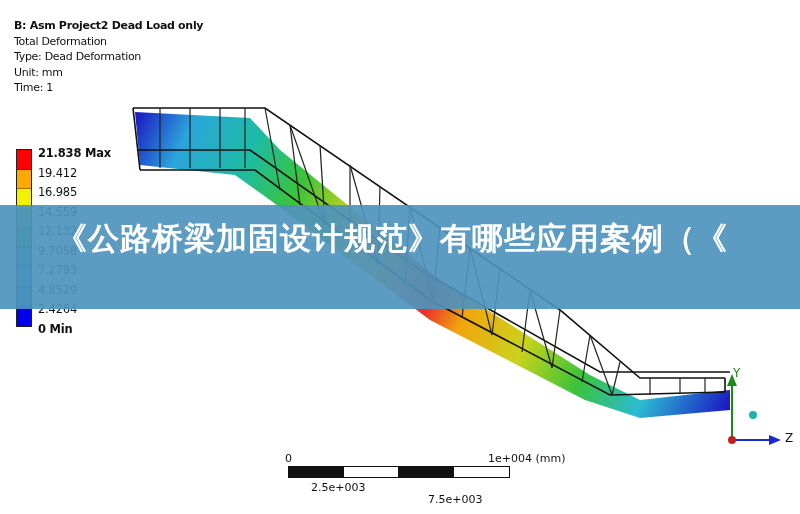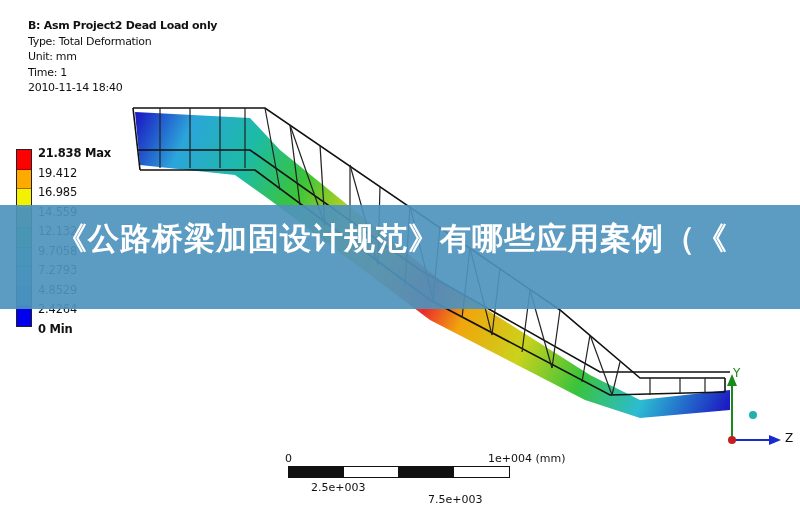--- a/index.html
+++ b/index.html
@@ -1,17 +1,17 @@
 <!DOCTYPE html>
 <html><head>
 <meta charset="utf-8">
 <style>
   html, body { margin:0; padding:0; }
   body { width:800px; height:514px; position:relative; overflow:hidden; background:#ffffff; font-family:"DejaVu Sans", sans-serif; }
-  .info { position:absolute; left:14px; top:18px; font-size:11px; line-height:15.5px; color:#111; letter-spacing:-0.3px;margin-left:14px; }
+  .info { position:absolute; left:14px; top:18px; font-size:11px; line-height:15.5px; color:#111; letter-spacing:-0.3px; }
   .info .title { font-weight:bold; }
   .legend { position:absolute; left:16px; top:149px; }
   .legend .bar { position:absolute; left:0; top:0; width:14px; border:1px solid #222; }
   .legend .bar div { height:19.5px; border-bottom:1px solid rgba(0,0,0,0.35); box-sizing:border-box; }
   .legend .bar div:last-child { border-bottom:none; }
   .legend .labels { position:absolute; left:22px; top:-5px; font-size:11.5px; color:#111; }
   .legend .labels div { height:19.5px; line-height:19.5px; white-space:nowrap; letter-spacing:-0.2px; }
   .model { position:absolute; left:0; top:0; }
   .banner { position:absolute; left:0; top:205px; width:800px; height:104px; background:rgba(78,146,189,0.92); }
   .banner .line { position:absolute; left:56px; color:#ffffff; font-weight:bold; font-size:31px; letter-spacing:1px; white-space:nowrap; font-family:"DejaVu Sans", sans-serif; }
@@ -21,24 +21,24 @@
   .scale .lbl { position:absolute; white-space:nowrap; }
   .scale .seg { position:absolute; top:14px; height:12px; box-sizing:border-box; border:1px solid #111; }
   .triad { position:absolute; left:725px; top:368px; width:75px; height:80px; }
   .triad .lbl { position:absolute; font-size:12px; }
 </style>
 </head>
 <body>
 
 <div class="info">
   <div class="title">B: Asm Project2 Dead Load only</div>
-  <div>Type: Total Deformation</div>
+  <div>Total Deformation</div>
+  <div>Type: Dead Deformation</div>
   <div>Unit: mm</div>
   <div>Time: 1</div>
-  <div>2010-11-14 18:40</div>
 </div>
 
 <svg class="model" width="800" height="514" viewBox="0 0 800 514">
   <defs>
     <linearGradient id="deckGrad" x1="135" y1="120" x2="730" y2="400" gradientUnits="userSpaceOnUse">
       <stop offset="0" stop-color="#1010c0"></stop>
       <stop offset="0.08" stop-color="#20a0d8"></stop>
       <stop offset="0.18" stop-color="#10b8a0"></stop>
       <stop offset="0.27" stop-color="#30c030"></stop>
       <stop offset="0.36" stop-color="#c8d010"></stop>

